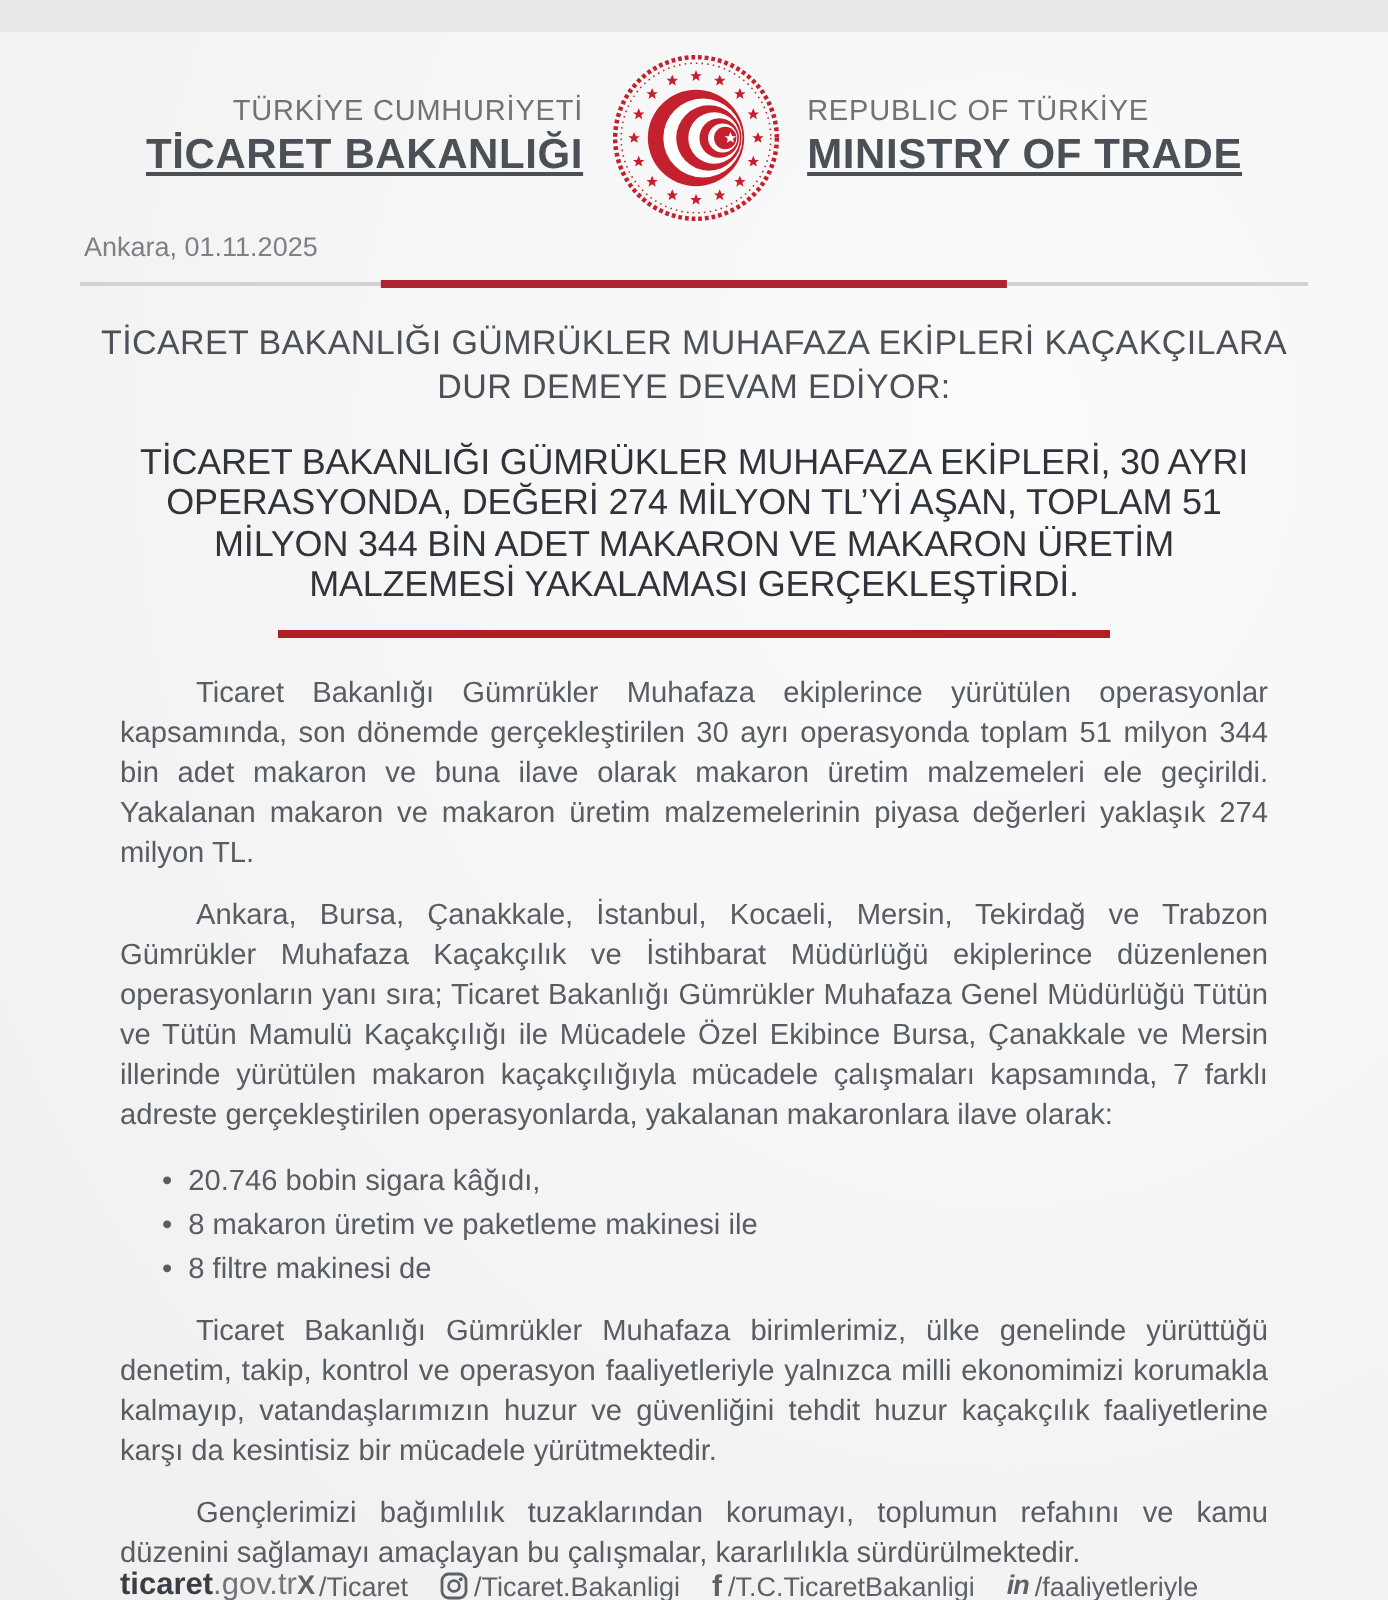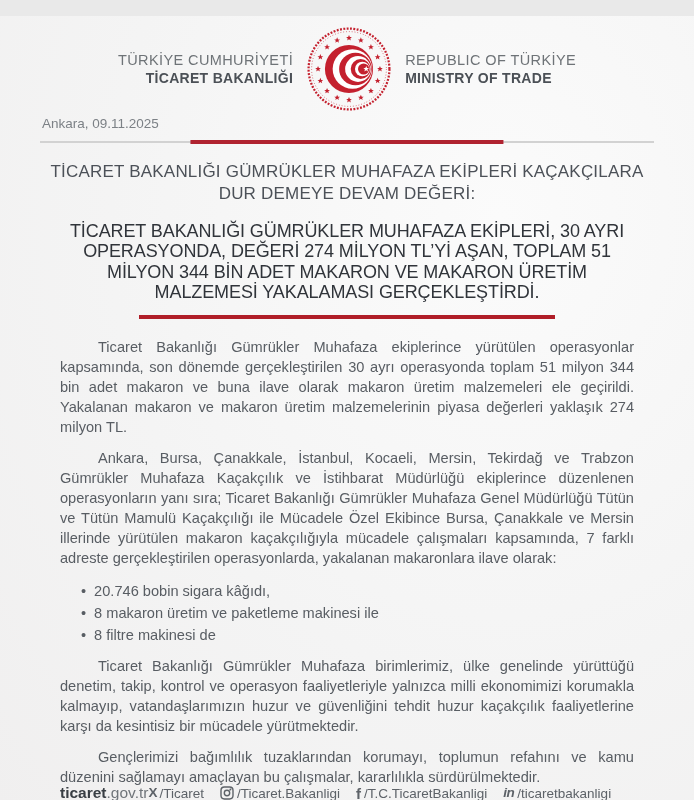--- a/index.html
+++ b/index.html
@@ -18,21 +18,21 @@
 
   
   .header{
     display:flex;align-items:center;justify-content:center;
     gap:13px;padding-top:10px;
   }
   .org-block{white-space:nowrap;}
   .org-block.left{text-align:right;}
   .org-block.right{text-align:left;}
   .org-line1{font-size:14.5px;color:#6e7377;letter-spacing:.4px;}
-  .org-line2{font-size:14px;font-weight:700;color:#4b5056;letter-spacing:.3px;margin-top:2px;}
+  .org-line2{font-size:21px;font-weight:700;color:#4b5056;letter-spacing:.3px;margin-top:2px;text-decoration:underline;}
   .logo{width:86px;height:86px;flex:0 0 auto;}
 
   
   .dateline{margin:4px 0 0 42px;font-size:13.5px;color:#7c8186;}
   .divider{position:relative;margin:9px 40px 0;height:4px;}
   .divider .base{position:absolute;left:0;right:0;top:1px;height:2px;background:#d2d2d2;}
   .divider .accent{position:absolute;left:50%;top:0;transform:translateX(-50%);width:51%;height:3.5px;background:#b02330;}
 
   
   .title{
@@ -115,28 +115,28 @@
       <circle cx="67" cy="50" r="6.5" fill="#c4202e"></circle>
       <use href="#st" x="70" y="50" fill="#ffffff" transform=""></use>
     </svg>
 
     <div class="org-block right">
       <div class="org-line1">REPUBLIC OF TÜRKİYE</div>
       <div class="org-line2">MINISTRY OF TRADE</div>
     </div>
   </div>
 
-  <div class="dateline">Ankara, 09.11.2025</div>
+  <div class="dateline">Ankara, 01.11.2025</div>
 
   <div class="divider">
     <div class="base"></div>
     <div class="accent"></div>
   </div>
 
-  <div class="title">TİCARET BAKANLIĞI GÜMRÜKLER MUHAFAZA EKİPLERİ KAÇAKÇILARA DUR DEMEYE DEVAM DEĞERİ:</div>
+  <div class="title">TİCARET BAKANLIĞI GÜMRÜKLER MUHAFAZA EKİPLERİ KAÇAKÇILARA DUR DEMEYE DEVAM EDİYOR:</div>
   <div class="headline">TİCARET BAKANLIĞI GÜMRÜKLER MUHAFAZA EKİPLERİ, 30 AYRI OPERASYONDA, DEĞERİ 274 MİLYON TL’Yİ AŞAN, TOPLAM 51 MİLYON 344 BİN ADET MAKARON VE MAKARON ÜRETİM MALZEMESİ YAKALAMASI GERÇEKLEŞTİRDİ.</div>
   <div class="headline-rule"></div>
 
   <div class="body-copy">
     <p>Ticaret Bakanlığı Gümrükler Muhafaza ekiplerince yürütülen operasyonlar kapsamında, son dönemde gerçekleştirilen 30 ayrı operasyonda toplam 51 milyon 344 bin adet makaron ve buna ilave olarak makaron üretim malzemeleri ele geçirildi. Yakalanan makaron ve makaron üretim malzemelerinin piyasa değerleri yaklaşık 274 milyon TL.</p>
     <p>Ankara, Bursa, Çanakkale, İstanbul, Kocaeli, Mersin, Tekirdağ ve Trabzon Gümrükler Muhafaza Kaçakçılık ve İstihbarat Müdürlüğü ekiplerince düzenlenen operasyonların yanı sıra; Ticaret Bakanlığı Gümrükler Muhafaza Genel Müdürlüğü Tütün ve Tütün Mamulü Kaçakçılığı ile Mücadele Özel Ekibince Bursa, Çanakkale ve Mersin illerinde yürütülen makaron kaçakçılığıyla mücadele çalışmaları kapsamında, 7 farklı adreste gerçekleştirilen operasyonlarda, yakalanan makaronlara ilave olarak:</p>
 
     <div class="bullet-list">
       <div class="bullet-item">
         <span class="bullet-marker">•</span>
@@ -177,18 +177,18 @@
         <span>/Ticaret.Bakanligi</span>
       </span>
 
       <span class="social">
         <span class="si f-glyph">f</span>
         <span>/T.C.TicaretBakanligi</span>
       </span>
 
       <span class="social">
         <span class="si in-glyph">in</span>
-        <span>/ticaretbakanligi</span>
+        <span>/faaliyetleriyle</span>
       </span>
     </div>
   </div>
 
 </div>
 
 </body></html>

